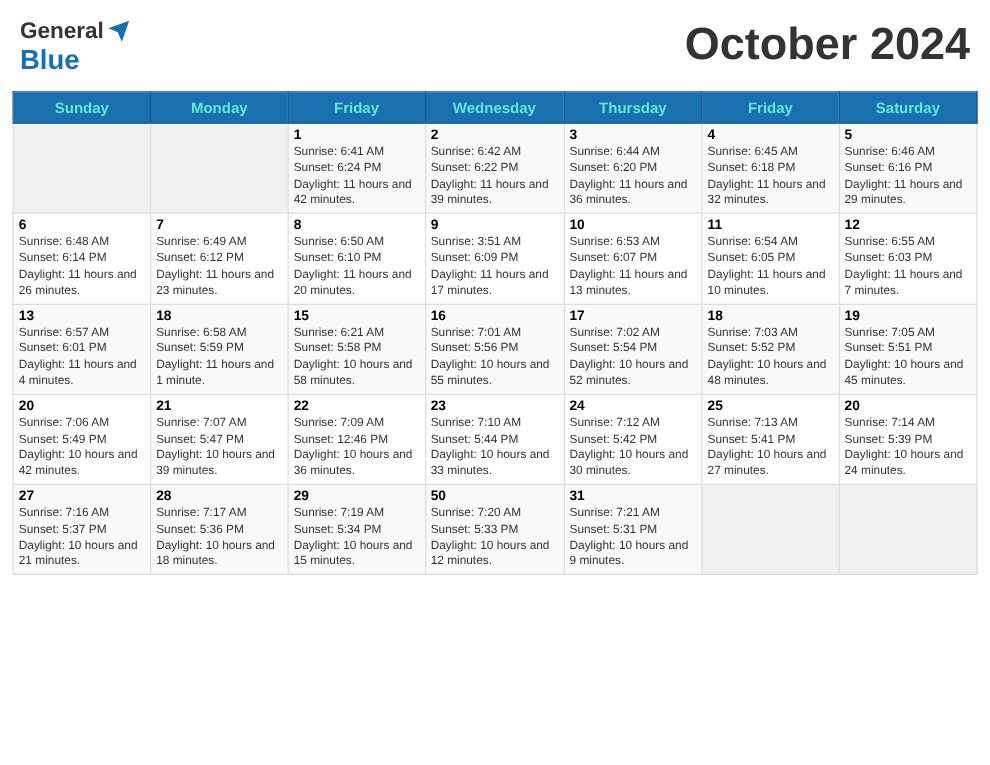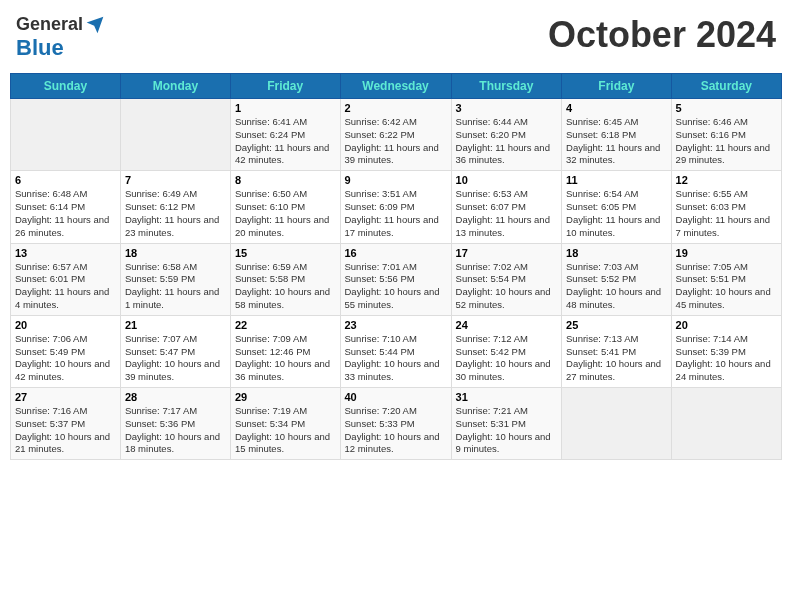--- a/index.html
+++ b/index.html
@@ -212,21 +212,21 @@
 Daylight: 11 hours and 4 minutes.</div>
         </td>
         <td>
           <span class="day-num">18</span>
           <div class="day-detail">Sunrise: 6:58 AM
 Sunset: 5:59 PM
 Daylight: 11 hours and 1 minute.</div>
         </td>
         <td>
           <span class="day-num">15</span>
-          <div class="day-detail">Sunrise: 6:59 AM
+          <div class="day-detail">Sunrise: 6:21 AM
 Sunset: 5:58 PM
 Daylight: 10 hours and 58 minutes.</div>
         </td>
         <td>
           <span class="day-num">16</span>
           <div class="day-detail">Sunrise: 7:01 AM
 Sunset: 5:56 PM
 Daylight: 10 hours and 55 minutes.</div>
         </td>
         <td>
@@ -305,21 +305,21 @@
 Sunset: 5:36 PM
 Daylight: 10 hours and 18 minutes.</div>
         </td>
         <td>
           <span class="day-num">29</span>
           <div class="day-detail">Sunrise: 7:19 AM
 Sunset: 5:34 PM
 Daylight: 10 hours and 15 minutes.</div>
         </td>
         <td>
-          <span class="day-num">40</span>
+          <span class="day-num">50</span>
           <div class="day-detail">Sunrise: 7:20 AM
 Sunset: 5:33 PM
 Daylight: 10 hours and 12 minutes.</div>
         </td>
         <td>
           <span class="day-num">31</span>
           <div class="day-detail">Sunrise: 7:21 AM
 Sunset: 5:31 PM
 Daylight: 10 hours and 9 minutes.</div>
         </td>

